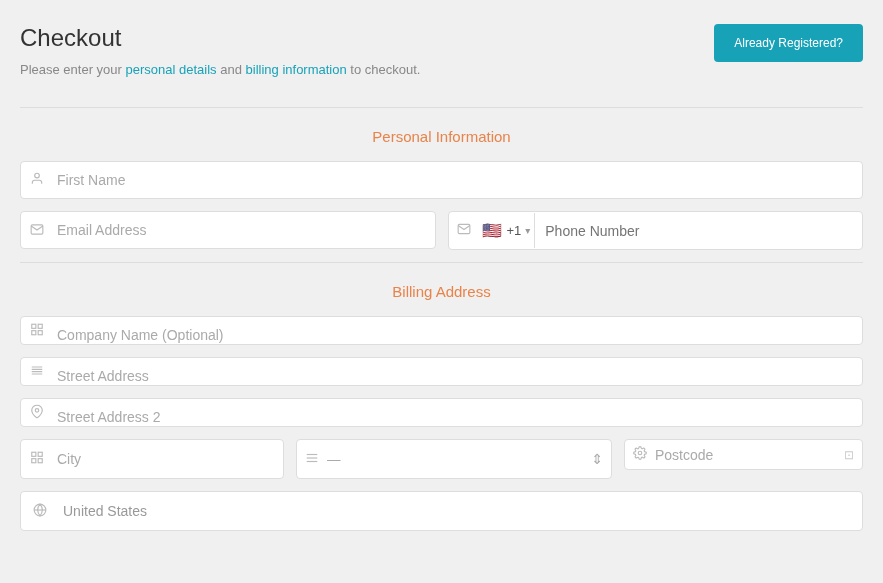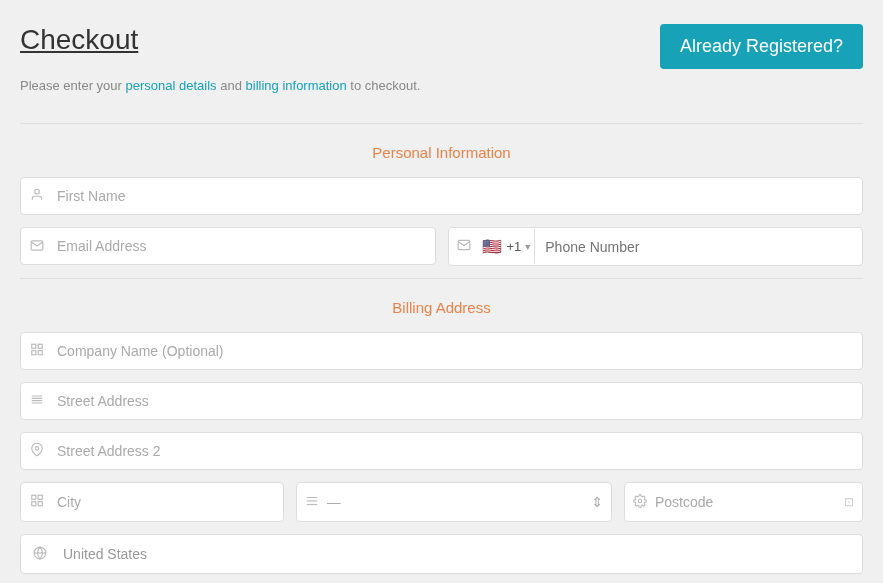--- a/index.html
+++ b/index.html
@@ -13,25 +13,24 @@
 
     .page-container {
       max-width: 883px;
       margin: 0 auto;
       background: #f0f0f0;
       padding: 24px 20px;
       min-height: 583px;
     }
 
     .page-title {
-      font-size: 28px;
+      font-size: 24px;
       font-weight: 400;
       color: #333;
-      margin-bottom: 22px;
-      text-decoration: underline;
+      margin-bottom: 10px;
     }
 
     .page-subtitle {
       color: #888;
       font-size: 13px;
       margin-bottom: 20px;
     }
 
     .page-subtitle a {
       color: #17a2b8;
@@ -44,21 +43,21 @@
       align-items: flex-start;
       margin-bottom: 10px;
     }
 
     .already-registered-btn {
       background: #17a2b8;
       color: #fff;
       border: none;
       border-radius: 4px;
       padding: 12px 20px;
-      font-size: 18px;
+      font-size: 12px;
       cursor: pointer;
       white-space: nowrap;
     }
 
     .section-divider {
       border: none;
       border-top: 1px solid #ddd;
       margin: 8px 0 20px 0;
     }
 
@@ -152,21 +151,21 @@
       outline: none;
       padding: 10px 10px;
       font-size: 14px;
       color: #aaa;
       flex: 1;
       background: transparent;
     }
 
     .form-control-full {
       width: 100%;
-      padding: 10px 12px 10px 36px;
+      padding: 10px 12px 1px 36px;
       border: 1px solid #ddd;
       border-radius: 4px;
       background: #fff;
       font-size: 14px;
       color: #aaa;
       outline: none;
     }
 
     .form-control-full::placeholder {
       color: #aaa;
@@ -226,21 +225,21 @@
       flex: 0.9;
       position: relative;
     }
 
     .postcode-input-wrapper {
       display: flex;
       align-items: center;
       border: 1px solid #ddd;
       border-radius: 4px;
       background: #fff;
-      height: 40px;
+      height: 31px;
       overflow: hidden;
     }
 
     .postcode-icon {
       padding: 0 8px;
       color: #bbb;
       font-size: 14px;
     }
 
     .postcode-input {

